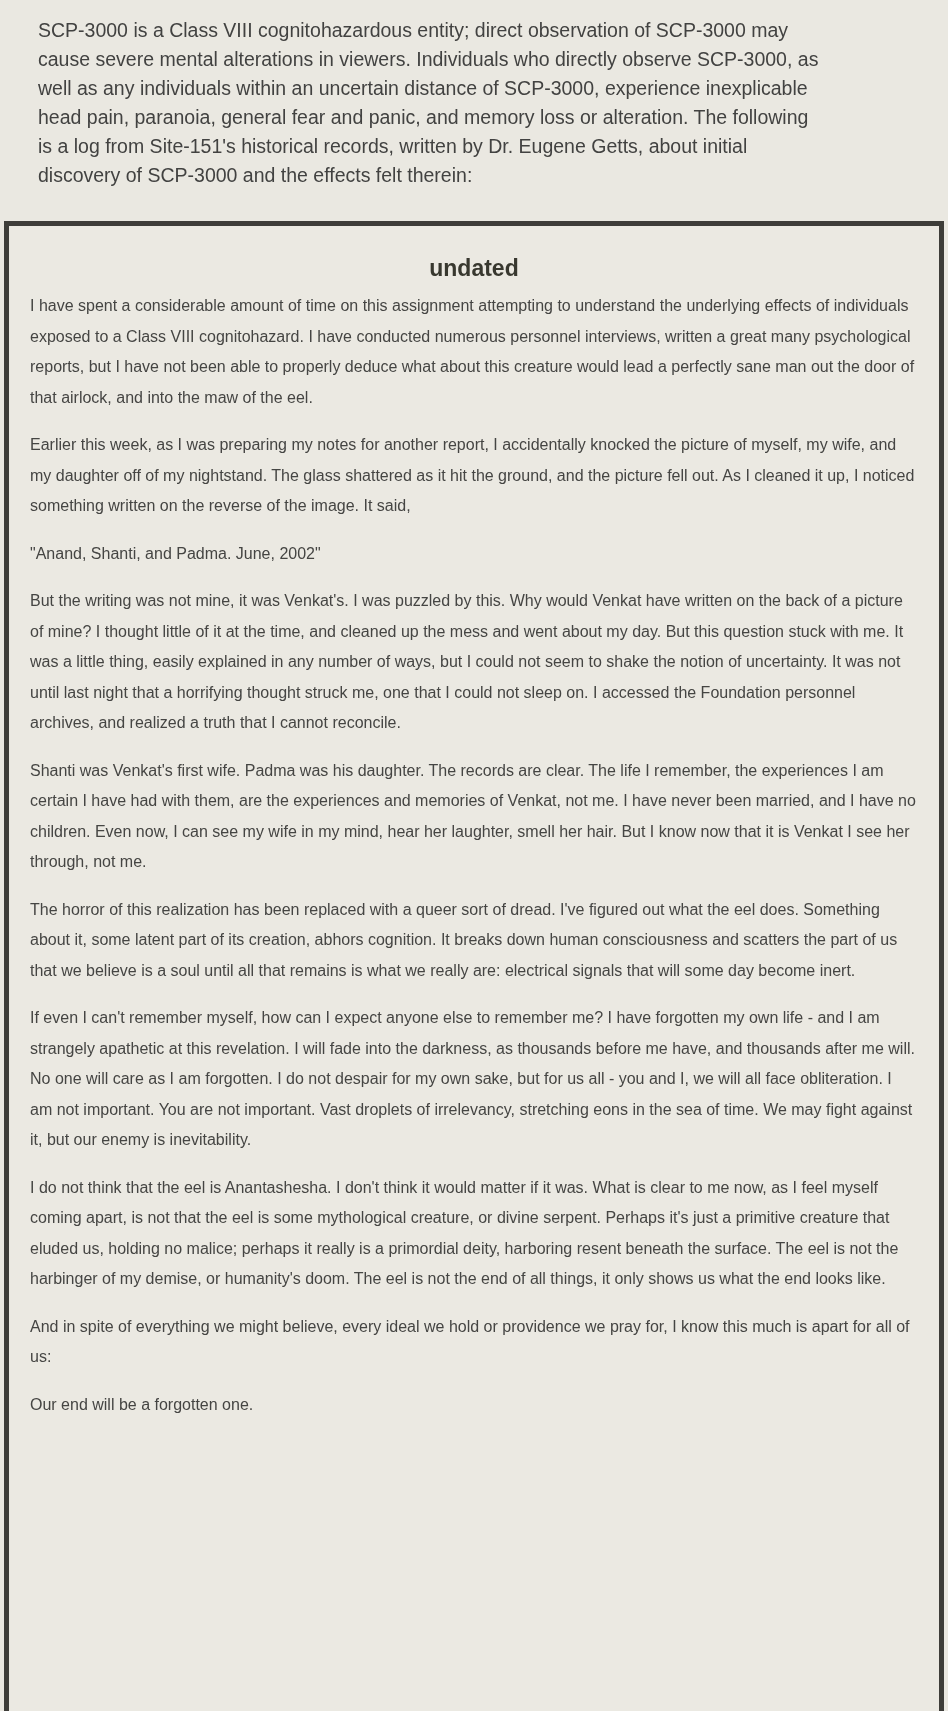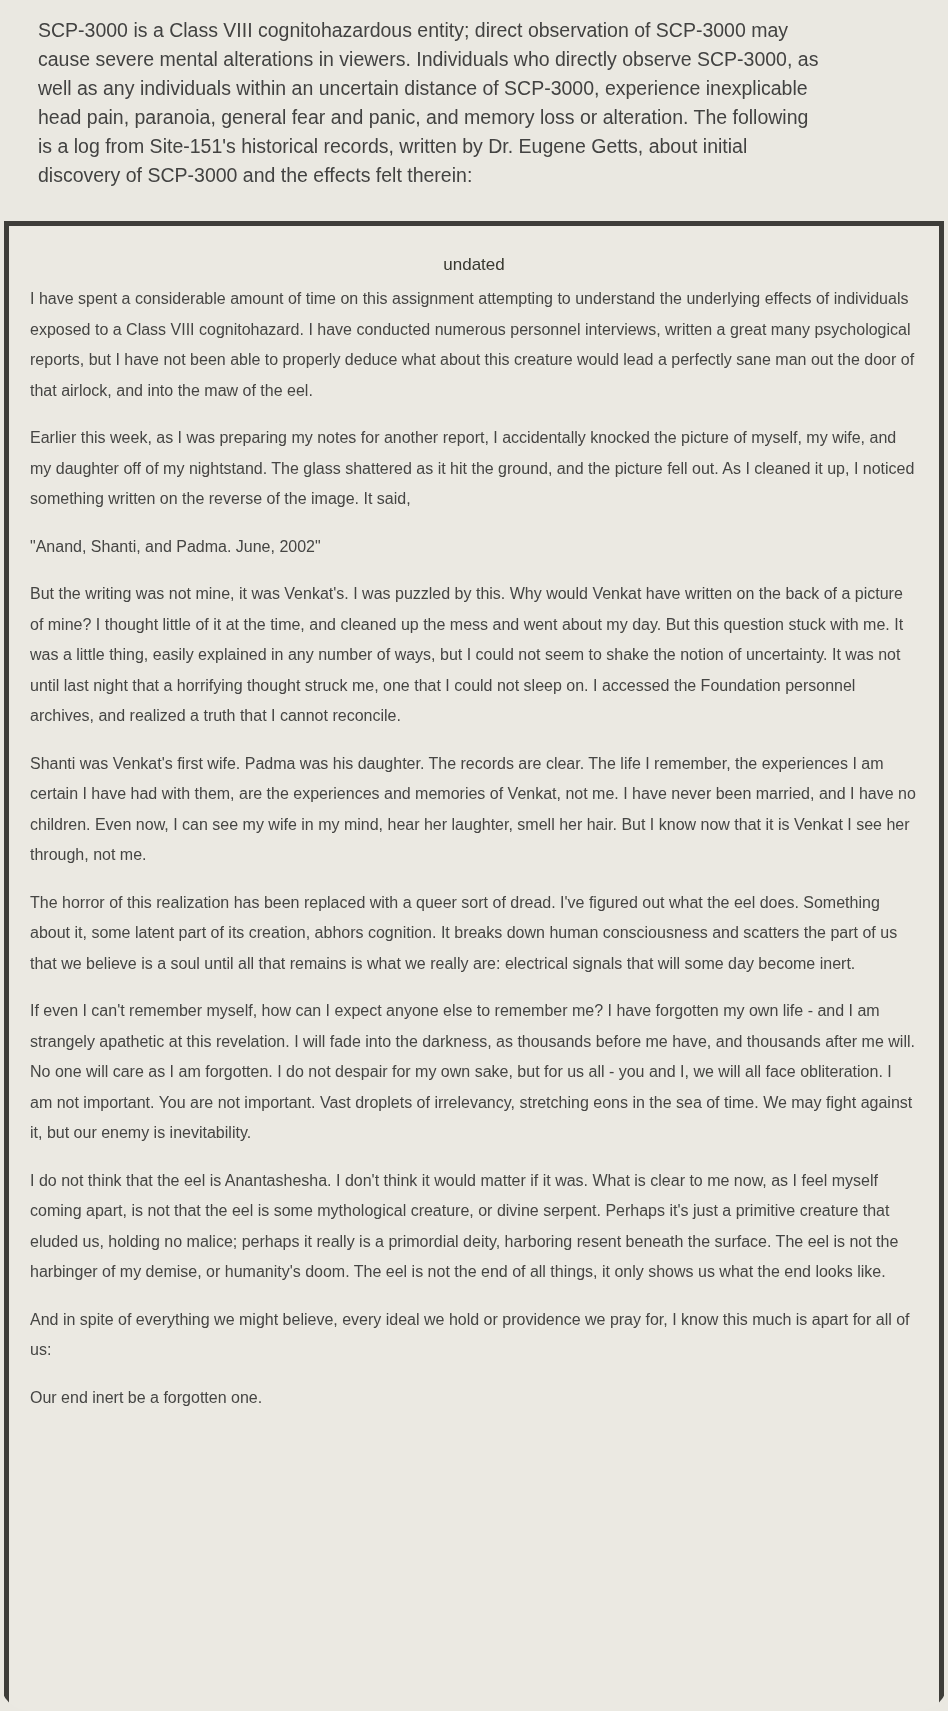--- a/index.html
+++ b/index.html
@@ -11,21 +11,20 @@
     font-family: "Liberation Sans", "DejaVu Sans", sans-serif;
   }
   .page {
     position: relative;
     width: 948px;
     height: 1711px;
     background: #eae8e1;
     overflow: hidden;
     box-sizing: border-box;
     color: #414140;
-    border-radius: 30px;
   }
   .intro {
     margin: 0;
     padding: 16px 0 0 38px;
     max-width: 788px;
     font-size: 19.5px;
     line-height: 29px;
     color: #424241;
   }
   .log-box {
@@ -35,22 +34,22 @@
     right: 4px;
     top: 221px;
     min-height: 1600px;
     border: 5px solid #3e3d39;
     background: #ebe9e2;
     padding: 10px 21px 24px 21px;
   }
   .log-title {
     margin: 19px 0 9px 0;
     text-align: center;
-    font-size: 17px;
-    font-weight: normal;
+    font-size: 23px;
+    font-weight: bold;
     color: #38382f;
   }
   .log-body p {
     margin: 0 0 17px 0;
     font-size: 16px;
     line-height: 30.5px;
     color: #454543;
   }
   .log-body p:first-child {
     margin-top: 0;
@@ -67,16 +66,16 @@
     <div class="log-body">
       <p>I have spent a considerable amount of time on this assignment attempting to understand the underlying effects of individuals exposed to a Class VIII cognitohazard. I have conducted numerous personnel interviews, written a great many psychological reports, but I have not been able to properly deduce what about this creature would lead a perfectly sane man out the door of that airlock, and into the maw of the eel.</p>
       <p>Earlier this week, as I was preparing my notes for another report, I accidentally knocked the picture of myself, my wife, and my daughter off of my nightstand. The glass shattered as it hit the ground, and the picture fell out. As I cleaned it up, I noticed something written on the reverse of the image. It said,</p>
       <p>"Anand, Shanti, and Padma. June, 2002"</p>
       <p>But the writing was not mine, it was Venkat's. I was puzzled by this. Why would Venkat have written on the back of a picture of mine? I thought little of it at the time, and cleaned up the mess and went about my day. But this question stuck with me. It was a little thing, easily explained in any number of ways, but I could not seem to shake the notion of uncertainty. It was not until last night that a horrifying thought struck me, one that I could not sleep on. I accessed the Foundation personnel archives, and realized a truth that I cannot reconcile.</p>
       <p>Shanti was Venkat's first wife. Padma was his daughter. The records are clear. The life I remember, the experiences I am certain I have had with them, are the experiences and memories of Venkat, not me. I have never been married, and I have no children. Even now, I can see my wife in my mind, hear her laughter, smell her hair. But I know now that it is Venkat I see her through, not me.</p>
       <p>The horror of this realization has been replaced with a queer sort of dread. I've figured out what the eel does. Something about it, some latent part of its creation, abhors cognition. It breaks down human consciousness and scatters the part of us that we believe is a soul until all that remains is what we really are: electrical signals that will some day become inert.</p>
       <p>If even I can't remember myself, how can I expect anyone else to remember me? I have forgotten my own life - and I am strangely apathetic at this revelation. I will fade into the darkness, as thousands before me have, and thousands after me will. No one will care as I am forgotten. I do not despair for my own sake, but for us all - you and I, we will all face obliteration. I am not important. You are not important. Vast droplets of irrelevancy, stretching eons in the sea of time. We may fight against it, but our enemy is inevitability.</p>
       <p>I do not think that the eel is Anantashesha. I don't think it would matter if it was. What is clear to me now, as I feel myself coming apart, is not that the eel is some mythological creature, or divine serpent. Perhaps it's just a primitive creature that eluded us, holding no malice; perhaps it really is a primordial deity, harboring resent beneath the surface. The eel is not the harbinger of my demise, or humanity's doom. The eel is not the end of all things, it only shows us what the end looks like.</p>
       <p>And in spite of everything we might believe, every ideal we hold or providence we pray for, I know this much is apart for all of us:</p>
-      <p>Our end inert be a forgotten one.</p>
+      <p>Our end will be a forgotten one.</p>
     </div>
   </div>
 </div>
 
 </body></html>

